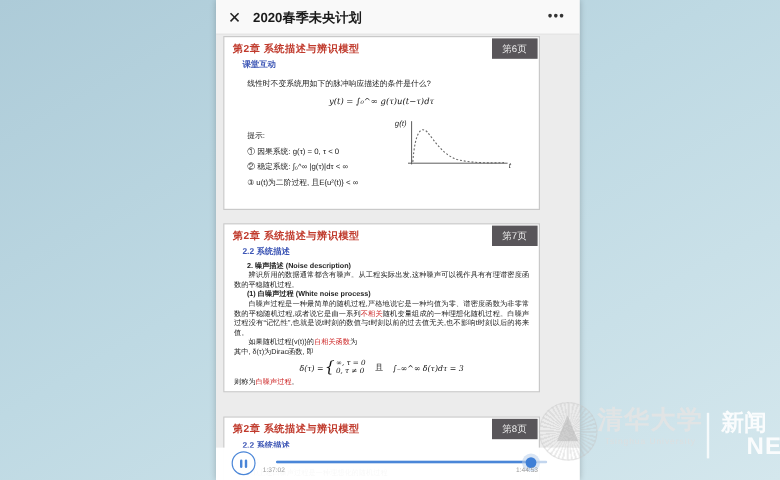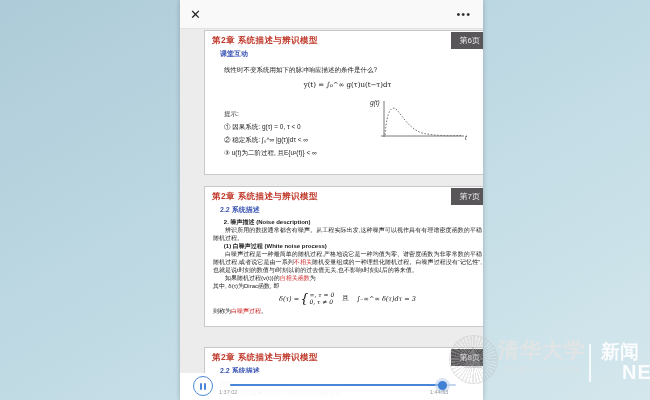--- a/index.html
+++ b/index.html
@@ -7,29 +7,29 @@
     width:650px;height:400px;position:relative;overflow:hidden;
     background:linear-gradient(150deg,#adcbd8 0%,#bed9e3 45%,#d4e7ed 100%);
     font-family:"Liberation Sans",sans-serif;
   }
   .phone{position:absolute;left:180px;top:0;width:303px;height:400px;background:#ececec;box-shadow:0 0 5px rgba(0,0,0,.22);z-index:10;}
   .appbar{position:absolute;top:0;left:0;right:0;height:28px;background:#f9f9f9;border-bottom:1px solid #e2e2e2;display:flex;align-items:center;z-index:15;}
   .close{font-size:13px;color:#222;margin-left:10px;cursor:pointer;}
   .apptitle{font-size:11px;font-weight:bold;color:#1a1a1a;margin-left:10px;}
   .more{margin-left:auto;margin-right:12px;font-size:11px;color:#333;letter-spacing:1px;cursor:pointer;}
   .content{position:absolute;top:29px;left:0;right:0;bottom:0;background:#ececec;overflow:hidden;}
-  .card{position:absolute;left:6px;width:287px;background:#fff;border:1px solid #c9c9c9;box-sizing:border-box;overflow:hidden;margin-left:18px;}
+  .card{position:absolute;left:6px;width:264px;background:#fff;border:1px solid #c9c9c9;box-sizing:border-box;overflow:hidden;}
   .card1{top:1px;height:145px;}
   .card2{top:157px;height:141px;}
   .card3{top:318px;height:82px;}
   .ch-title{color:#c03a2c;font-weight:bold;font-size:8.5px;margin:4px 0 0 7px;letter-spacing:.4px;}
   .badge{position:absolute;top:1px;right:1px;background:#59565a;color:#eeeeee;font-size:8px;padding:3px 9px;}
   .section{color:#3c55b5;font-size:7px;font-weight:bold;margin:2px 0 0 15px;}
   .q{font-size:6.5px;color:#222;margin:7px 10px 0 19px;}
-  .formula-c{text-align:center;font-size:7px;font-family:"DejaVu Serif",serif;color:#111;margin-top:6px;}
+  .formula-c{text-align:center;font-size:7px;font-family:"DejaVu Serif",serif;font-style:italic;color:#111;margin-top:6px;}
   .hints{margin:18px 0 0 19px;font-size:6.5px;color:#222;line-height:13px;}
   .graph{position:absolute;right:20px;top:66px;}
   .stext{font-size:6px;line-height:8px;color:#222;margin:0 8px 0 8px;text-align:justify;}
   .ind1{text-indent:1.8em;font-weight:bold;}
   .ind2{text-indent:2em;}
   .red{color:#cc2020;}
   .fline{display:flex;justify-content:center;align-items:center;font-family:"DejaVu Serif",serif;font-style:italic;font-size:6.5px;color:#111;margin:1px 0;}
   .brace{font-size:13px;font-weight:normal;margin:0 1px;}
   .stack{display:inline-flex;flex-direction:column;line-height:6.5px;font-size:6px;}
   .mid{margin:0 8px;font-style:normal;font-family:"Liberation Sans",sans-serif;}
@@ -53,20 +53,21 @@
   .wm-news-cn{position:absolute;left:601px;top:339px;font-size:19px;font-weight:bold;color:rgba(255,255,255,.88);z-index:40;}
   .wm-news-en{position:absolute;left:602px;top:361px;font-size:20px;font-weight:bold;color:rgba(255,255,255,.88);letter-spacing:1px;z-index:40;margin-left:20px;}
 </style>
 </head>
 <body>
 
 <div class="phone">
 
   <div class="appbar">
     <span class="close">✕</span>
+    <span class="apptitle">2020春季未央计划</span>
     <span class="more">•••</span>
   </div>
 
   <div class="content">
 
     <div class="card card1">
       <div class="ch-title">第2章  系统描述与辨识模型</div>
       <div class="badge">第6页</div>
       <div class="section">课堂互动</div>
       <div class="q">线性时不变系统用如下的脉冲响应描述的条件是什么?</div>

